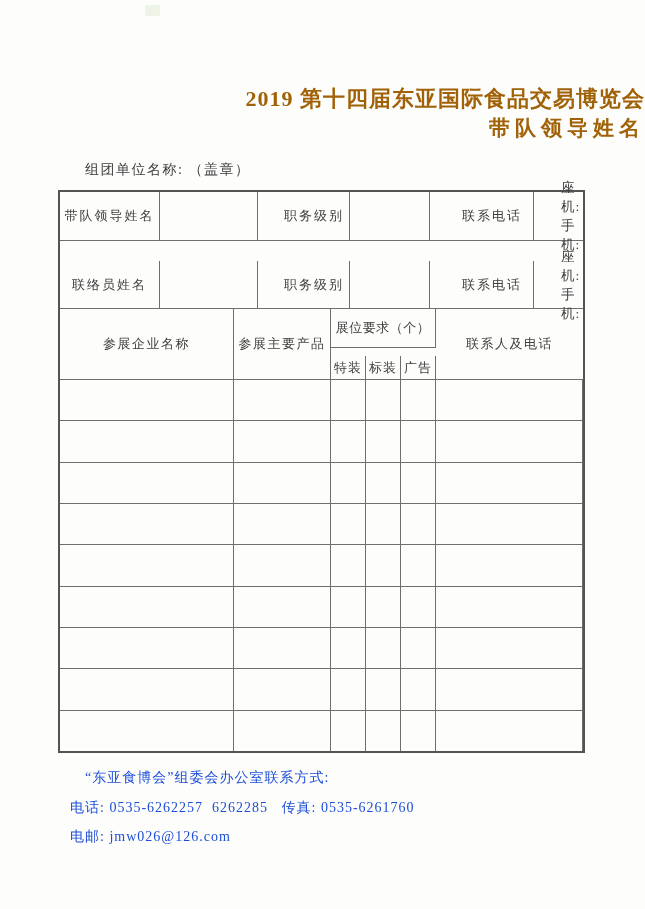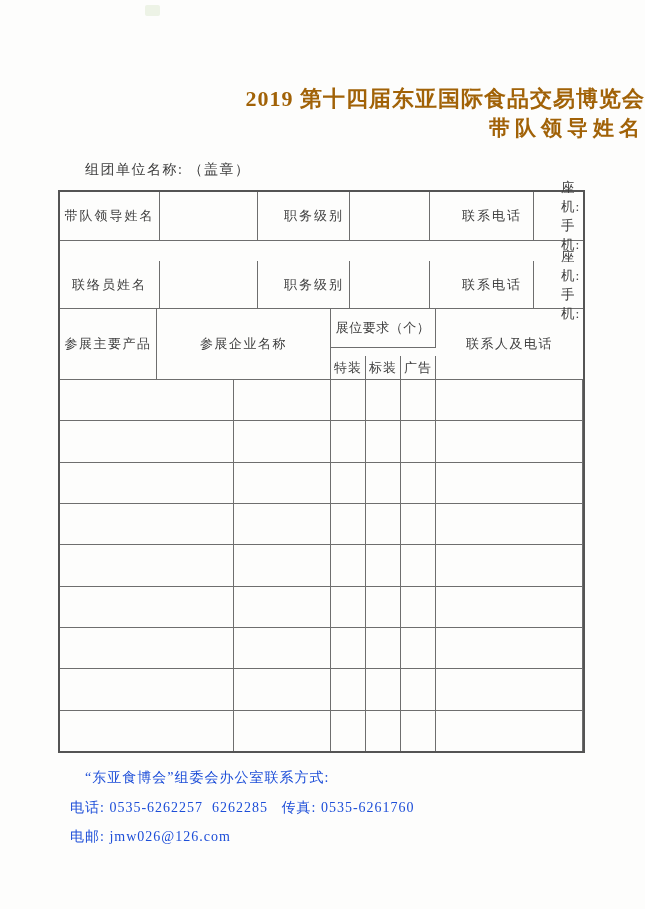--- a/index.html
+++ b/index.html
@@ -115,22 +115,22 @@
       <div class="cell a-title">职务级别</div>
       <div class="cell a-titleval"></div>
       <div class="cell a-phone">联系电话</div>
       <div class="cell a-phoneinfo">
         <span>座机:</span>
         <span>手机:</span>
       </div>
     </div>
 
     <div class="hrow">
+      <div class="cell hcell w-company">参展企业名称</div>
       <div class="cell hcell w-product">参展主要产品</div>
-      <div class="cell hcell w-company">参展企业名称</div>
       <div class="booth-col">
         <div class="booth-group">展位要求（个）</div>
         <div class="booth-subs">
           <div class="cell">特装</div>
           <div class="cell">标装</div>
           <div class="cell">广告</div>
         </div>
       </div>
       <div class="cell hcell w-contact">联系人及电话</div>
     </div>

